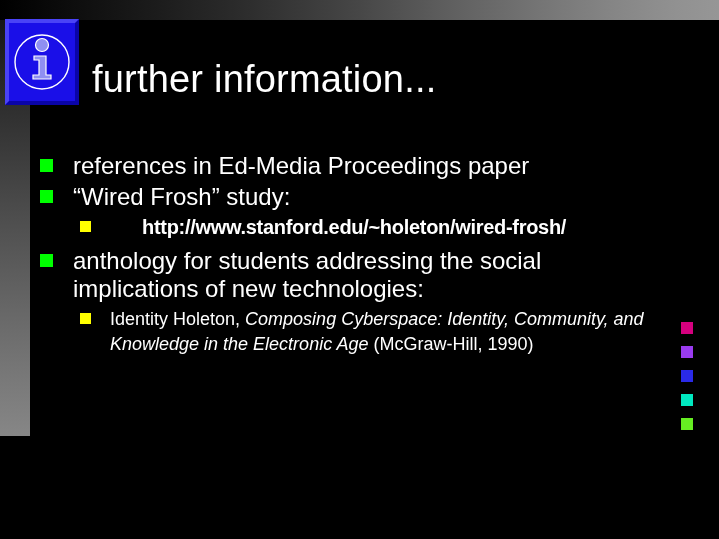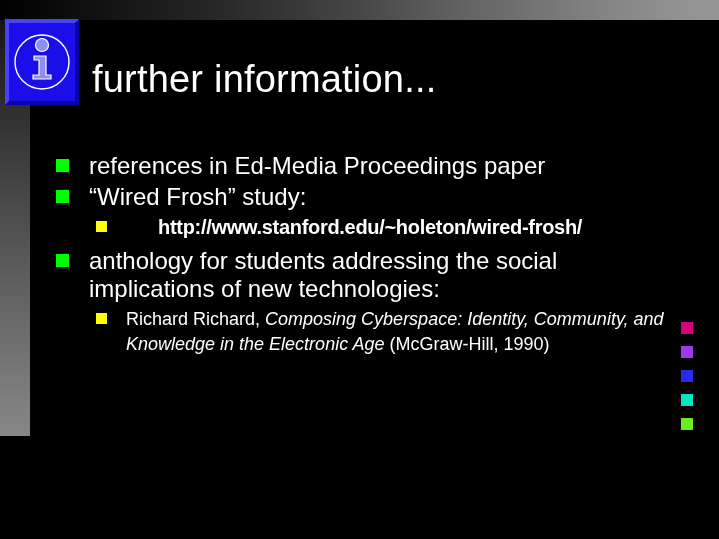--- a/index.html
+++ b/index.html
@@ -73,21 +73,21 @@
     font-weight: 400;
     color: #ffffff;
     letter-spacing: 0.2px;
     white-space: nowrap;
     line-height: 1;
   }
 
   
   .body {
     position: absolute;
-    left: 56px;
+    left: 40px;
     top: 152px;
     width: 620px;
   }
   .bullet-row {
     position: relative;
     display: block;
   }
   .lvl1 {
     padding-left: 33px;
     font-size: 24px;
@@ -185,21 +185,21 @@
       <span class="url-text">http://www.stanford.edu/~holeton/wired-frosh/</span>
     </div>
 
     <div class="bullet-row lvl1">
       <span class="sq"></span>
       <span>anthology for students addressing the social implications of new technologies:</span>
     </div>
 
     <div class="bullet-row lvl2">
       <span class="sq"></span>
-      <span>Richard Richard, </span><span class="ital">Composing Cyberspace: Identity, Community, and Knowledge in the Electronic Age</span><span> (McGraw-Hill, 1990)</span>
+      <span>Identity Holeton, </span><span class="ital">Composing Cyberspace: Identity, Community, and Knowledge in the Electronic Age</span><span> (McGraw-Hill, 1990)</span>
     </div>
 
   </div>
 
   <div id="swatch-layer">
       <div class="swatch" style="background: rgb(213, 0, 127); left: 681px; top: 322px;"></div>
       <div class="swatch" style="background: rgb(213, 0, 127); left: 530px; top: 492px;"></div>
       <div class="swatch" style="background: rgb(154, 59, 240); left: 681px; top: 346px;"></div>
       <div class="swatch" style="background: rgb(154, 59, 240); left: 554px; top: 492px;"></div>
       <div class="swatch" style="background: rgb(42, 42, 232); left: 681px; top: 370px;"></div>

